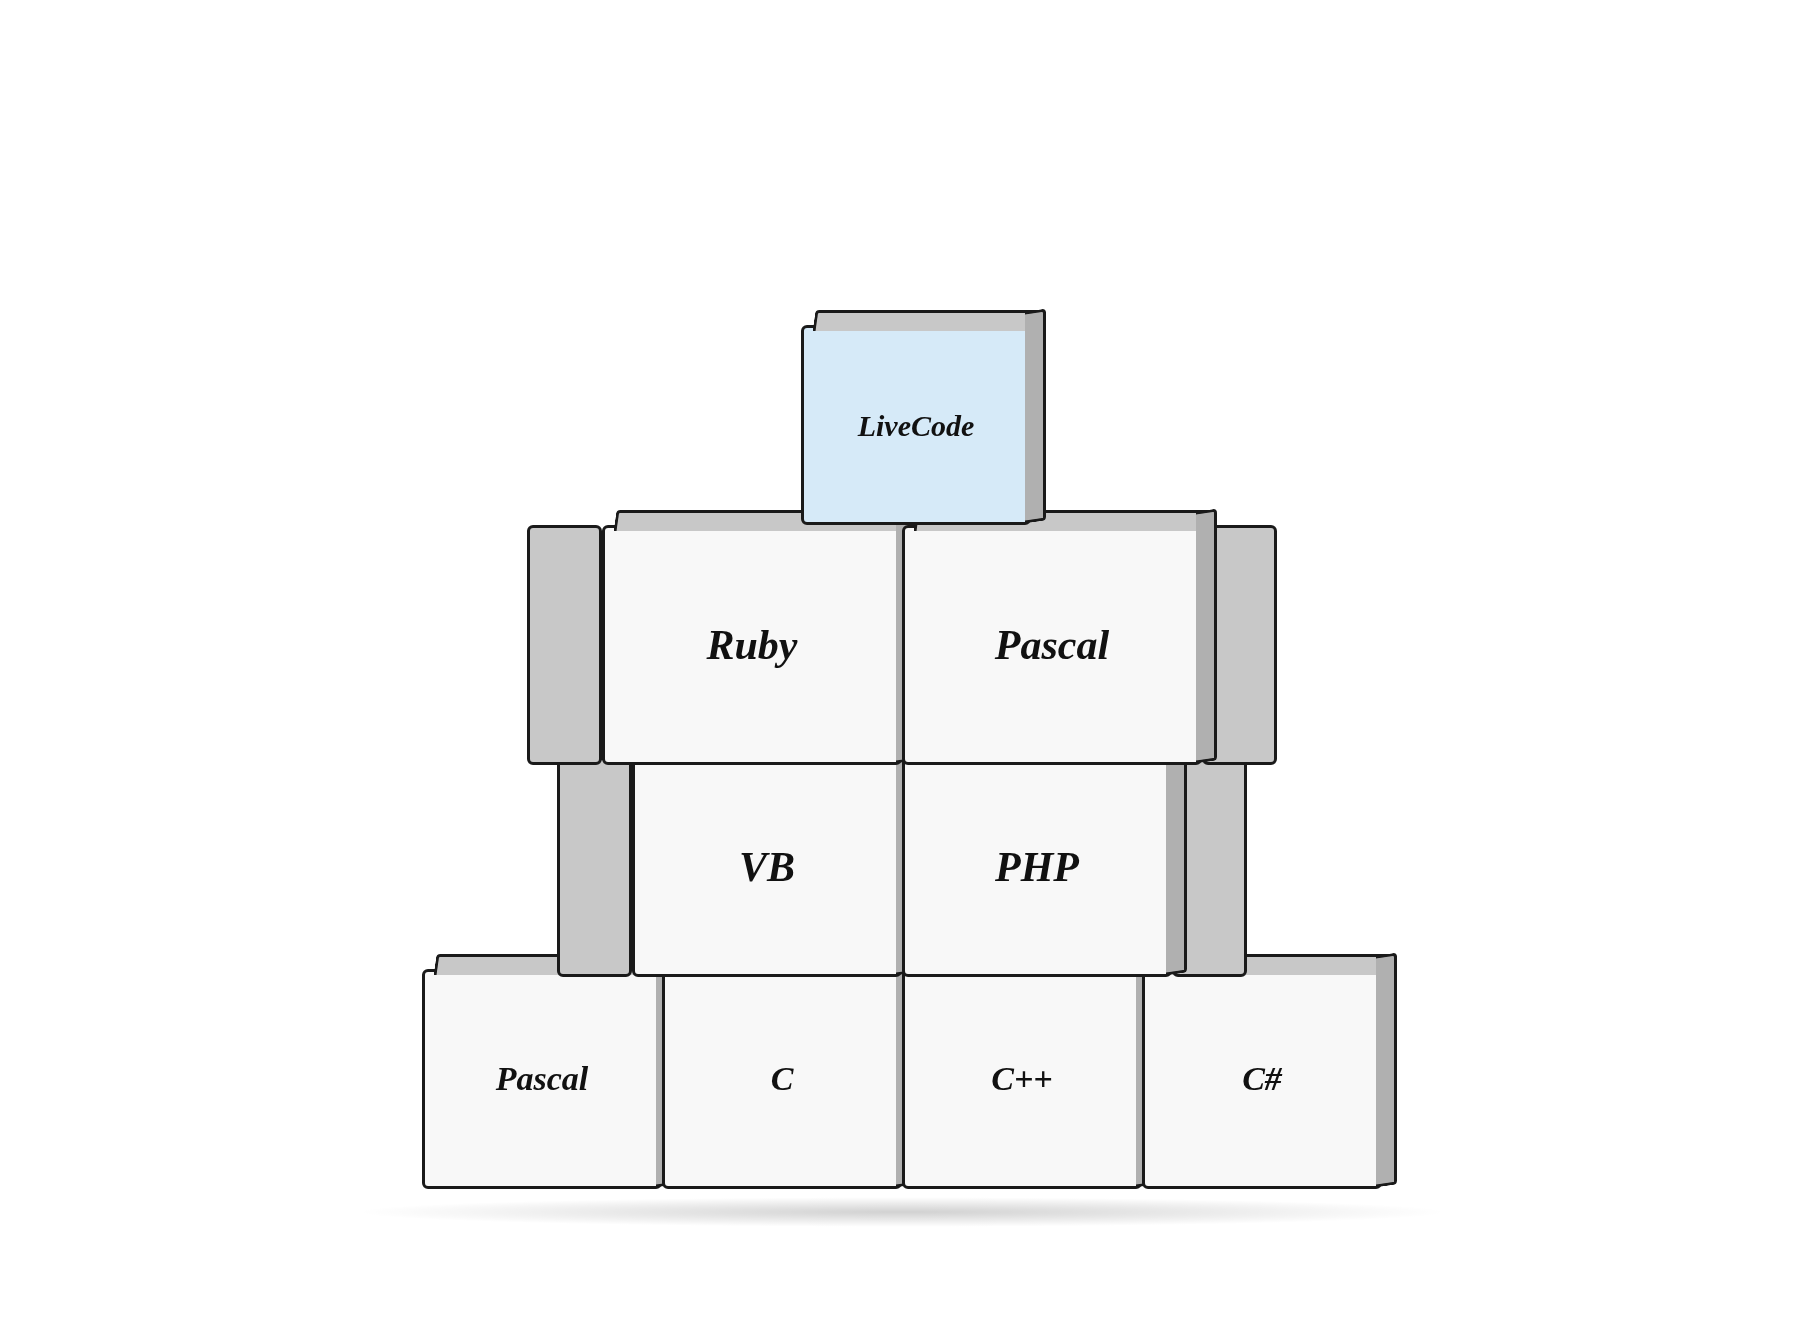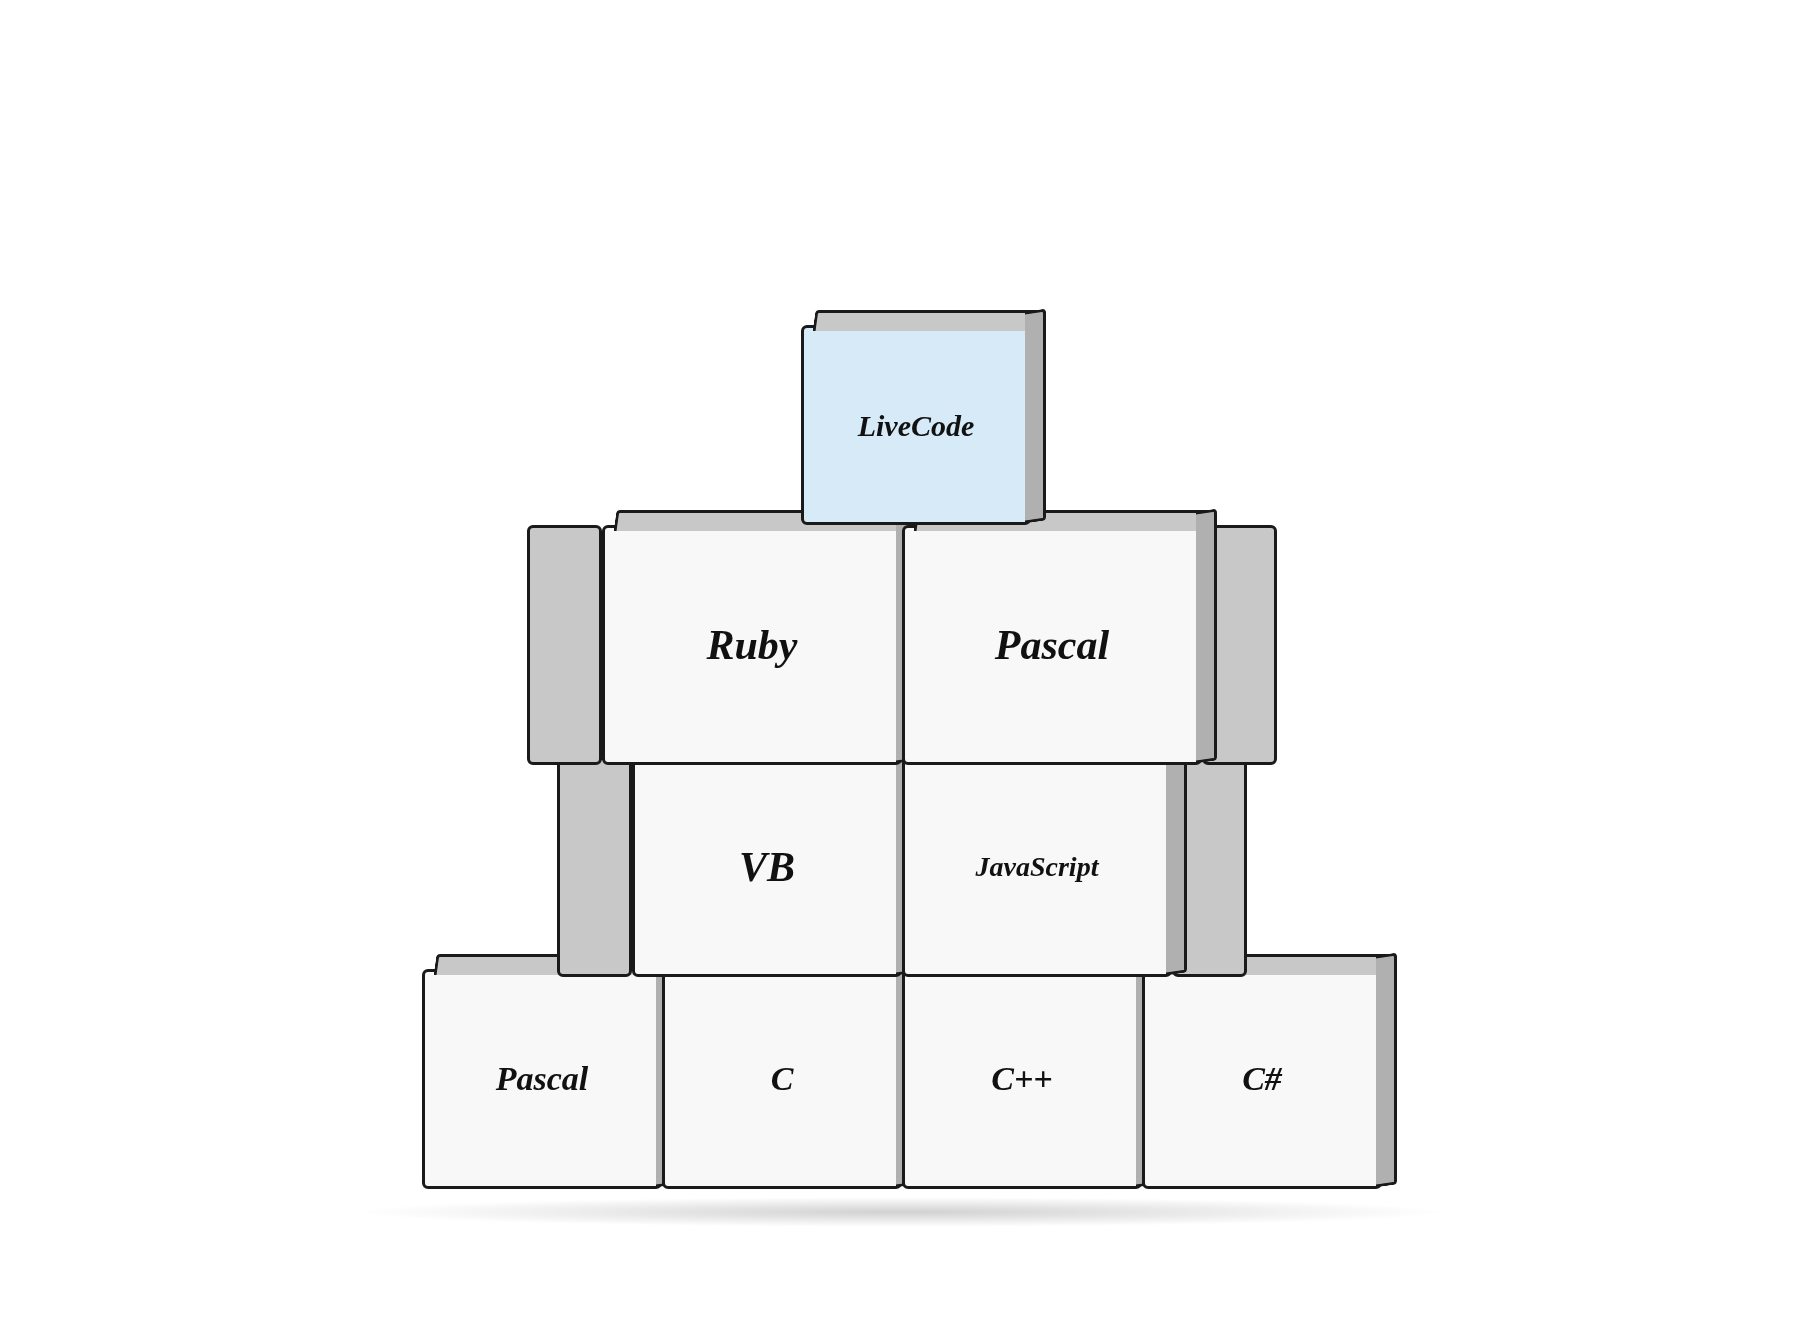--- a/index.html
+++ b/index.html
@@ -161,21 +161,21 @@
     </div>
     <div class="cap" style="width:75px; height:240px; background:#c8c8c8;"></div>
   </div>
 
   <div class="row row-3" style="z-index: 2;">
     <div class="cap" style="width:75px; height:220px; background:#c8c8c8;"></div>
     <div class="block">
       <span class="handwritten block-text">VB</span>
     </div>
     <div class="block">
-      <span class="handwritten block-text" style="font-size:28px;">JavaScript</span>
+      <span class="handwritten block-text">PHP</span>
     </div>
     <div class="cap" style="width:75px; height:220px; background:#c8c8c8;"></div>
   </div>
 
   <div class="row row-4" style="z-index: 1;">
     <div class="block">
       <span class="handwritten block-text">Pascal</span>
     </div>
     <div class="block">
       <span class="handwritten block-text">C</span>

